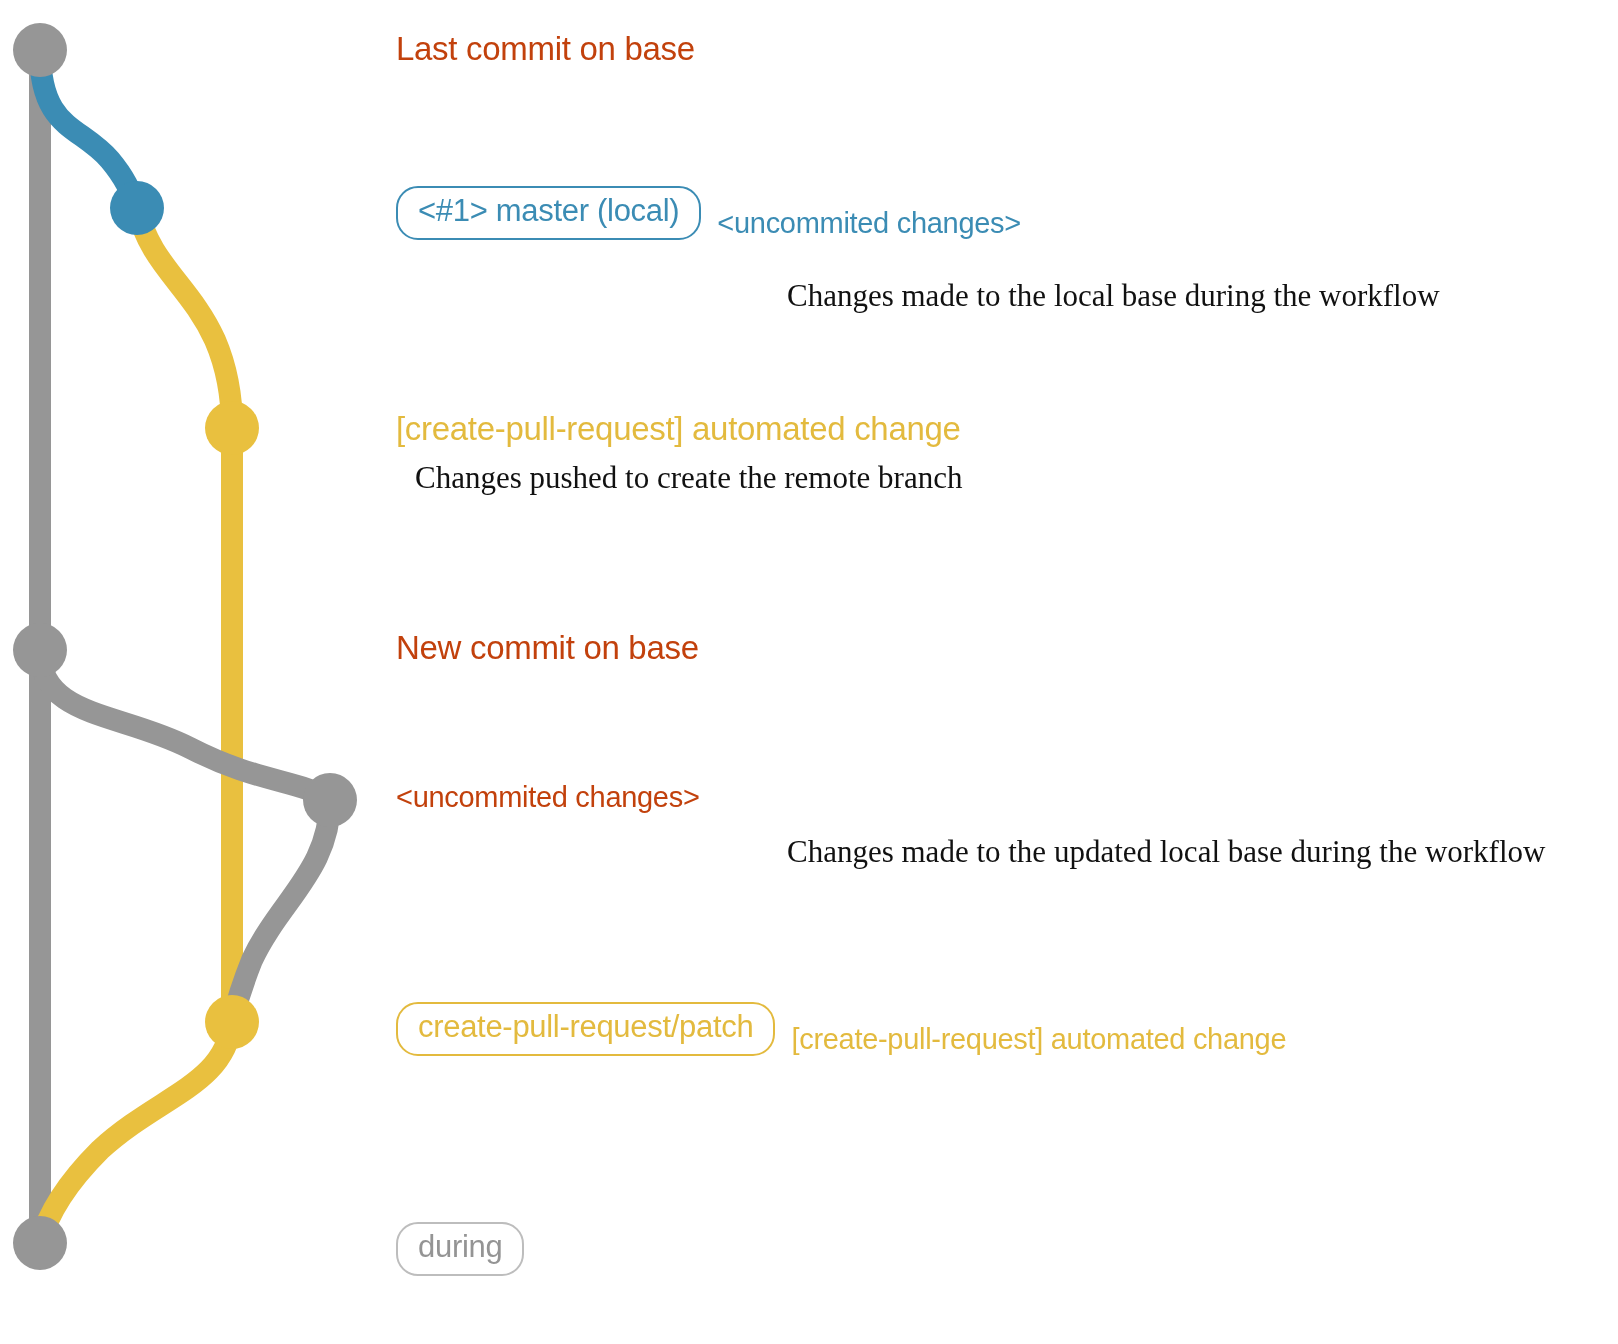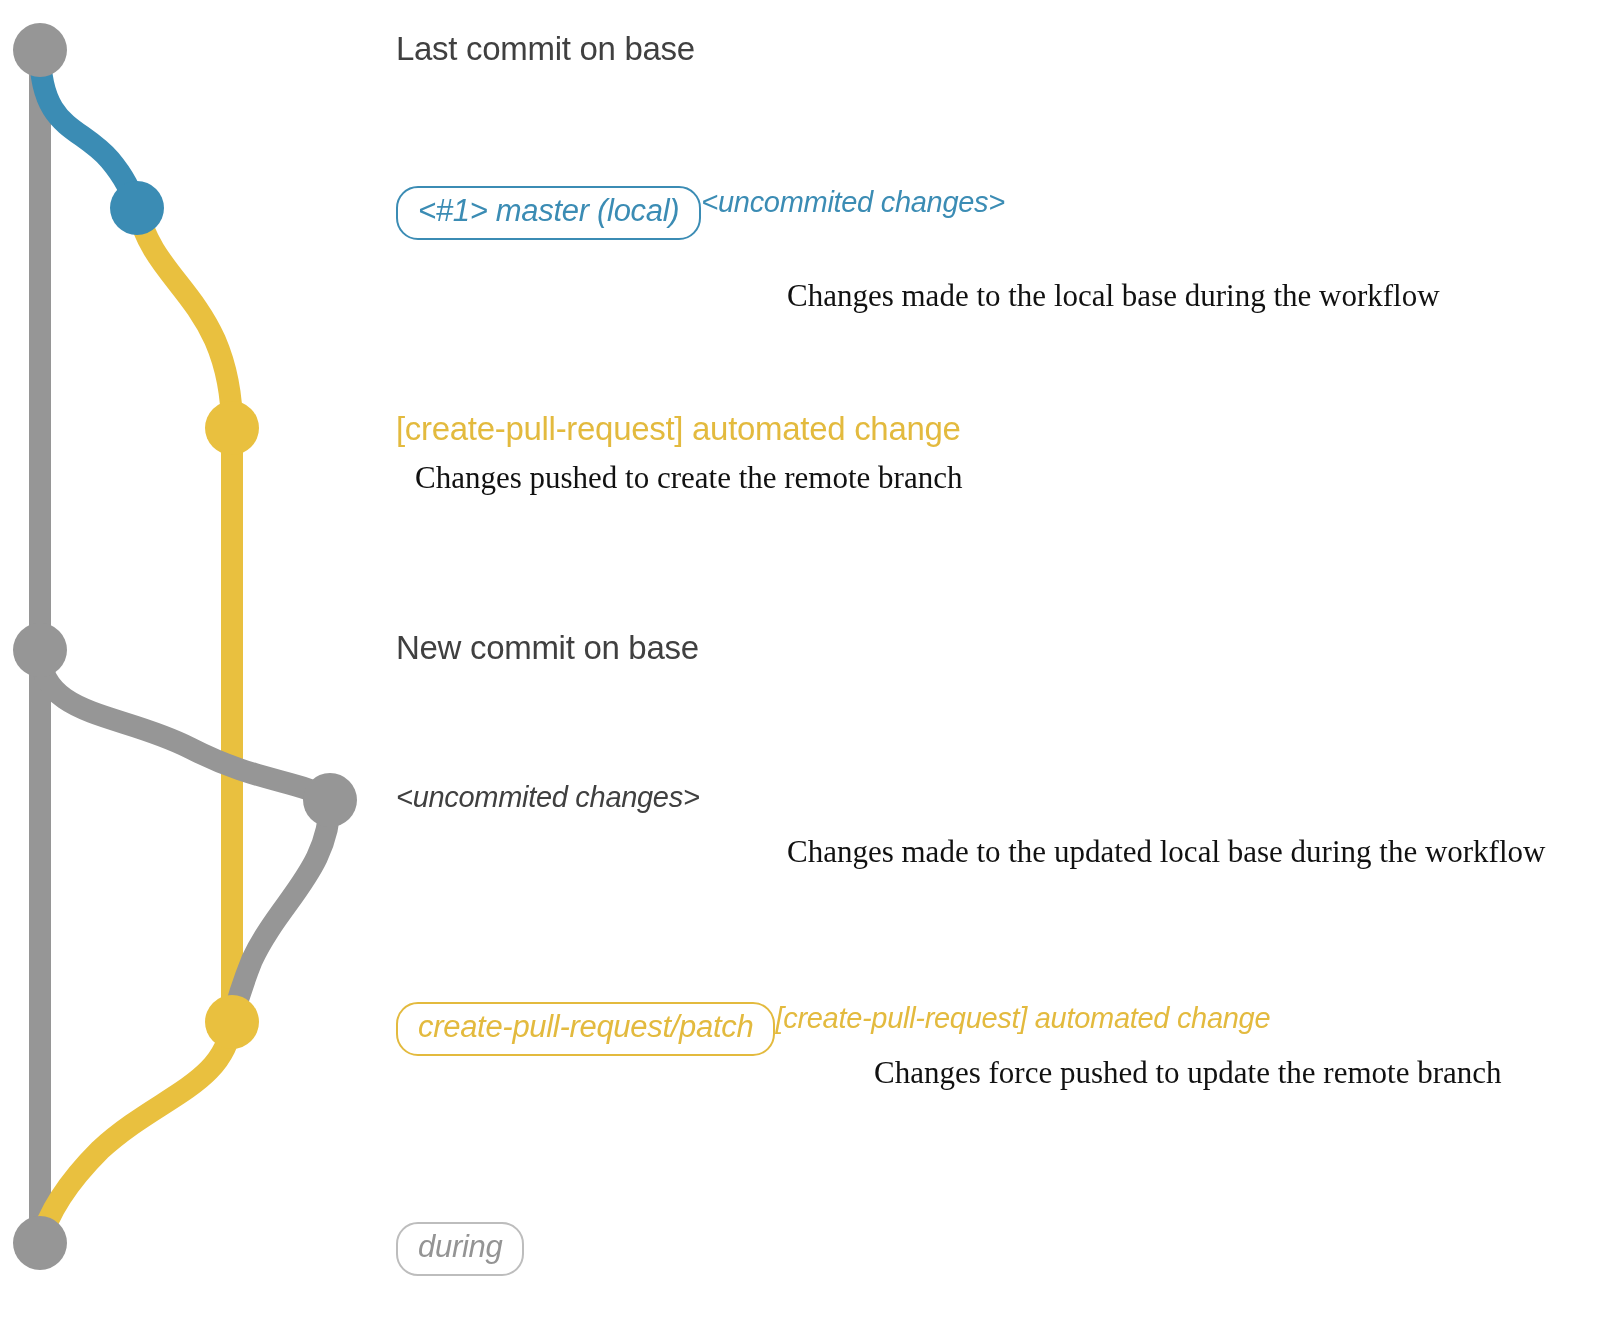--- a/index.html
+++ b/index.html
@@ -30,21 +30,21 @@
   .row {
     position: absolute;
     left: 0;
     white-space: nowrap;
   }
   .plain-label {
     font-family: "Liberation Sans", sans-serif;
     font-size: 33px;
     letter-spacing: -0.3px;
   }
-  .gray-text  { color: #404040; }
+  .gray-text  { color: #c2410c; }
   .blue-text  { color: #3b8cb4; }
   .gold-text  { color: #e3ba3e; }
 
   .badge {
     display: inline-block;
     font-family: "Liberation Sans", sans-serif;
     font-size: 31px;
     letter-spacing: -0.3px;
     padding: 6px 20px 9px 20px;
     border-radius: 22px;
@@ -53,22 +53,22 @@
     background: #ffffff;
     vertical-align: middle;
     line-height: 1.12;
   }
   .badge.blue { border-color: #3b8cb4; color: #3b8cb4; }
   .badge.gold { border-color: #e3ba3e; color: #e3ba3e; }
   .badge.gray { border-color: #bdbdbd; color: #949494; }
 
   .badge-line {
     display: flex;
-    align-items: flex-start;
-    font-style: italic;
+    align-items: flex-end;
+    gap: 16px;
   }
   .badge-caption {
     font-family: "Liberation Sans", sans-serif;
     font-size: 29px;
     letter-spacing: -0.3px;
   }
 
   .desc {
     position: absolute;
     font-family: "Liberation Serif", serif;
@@ -135,21 +135,20 @@
     </div>
   </div>
   <div class="desc" style="left:787px; top:834px;">Changes made to the updated local base during the workflow</div>
 
   <div class="row" style="left:396px; top:1002px;">
     <div class="badge-line">
       <span class="badge gold">create-pull-request/patch</span>
       <span class="badge-caption gold-text">[create-pull-request] automated change</span>
     </div>
   </div>
-  <div class="desc" style="left:874px; top:1055px;">Changes force pushed to update the remote branch</div>
 
   <div class="row" style="left:396px; top:1222px;">
     <div class="badge-line">
       <span class="badge gray">during</span>
     </div>
   </div>
 
 </div>
 
 </body></html>

